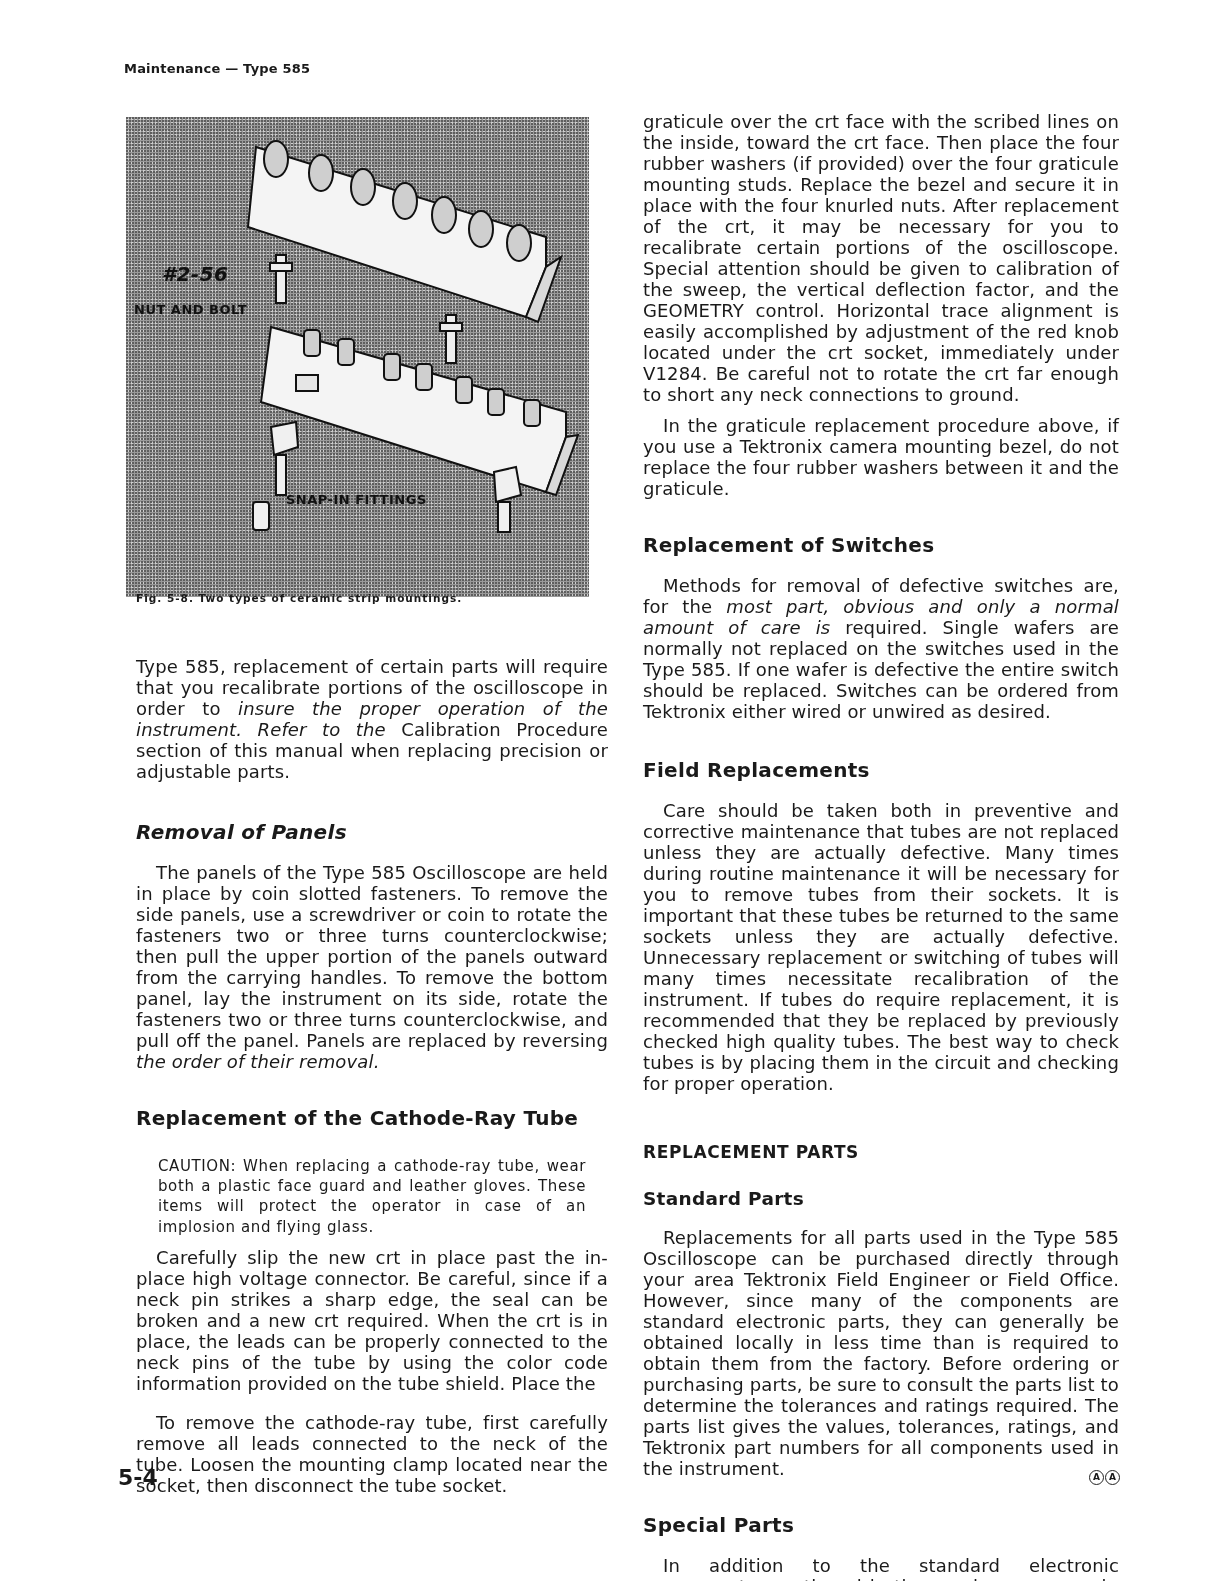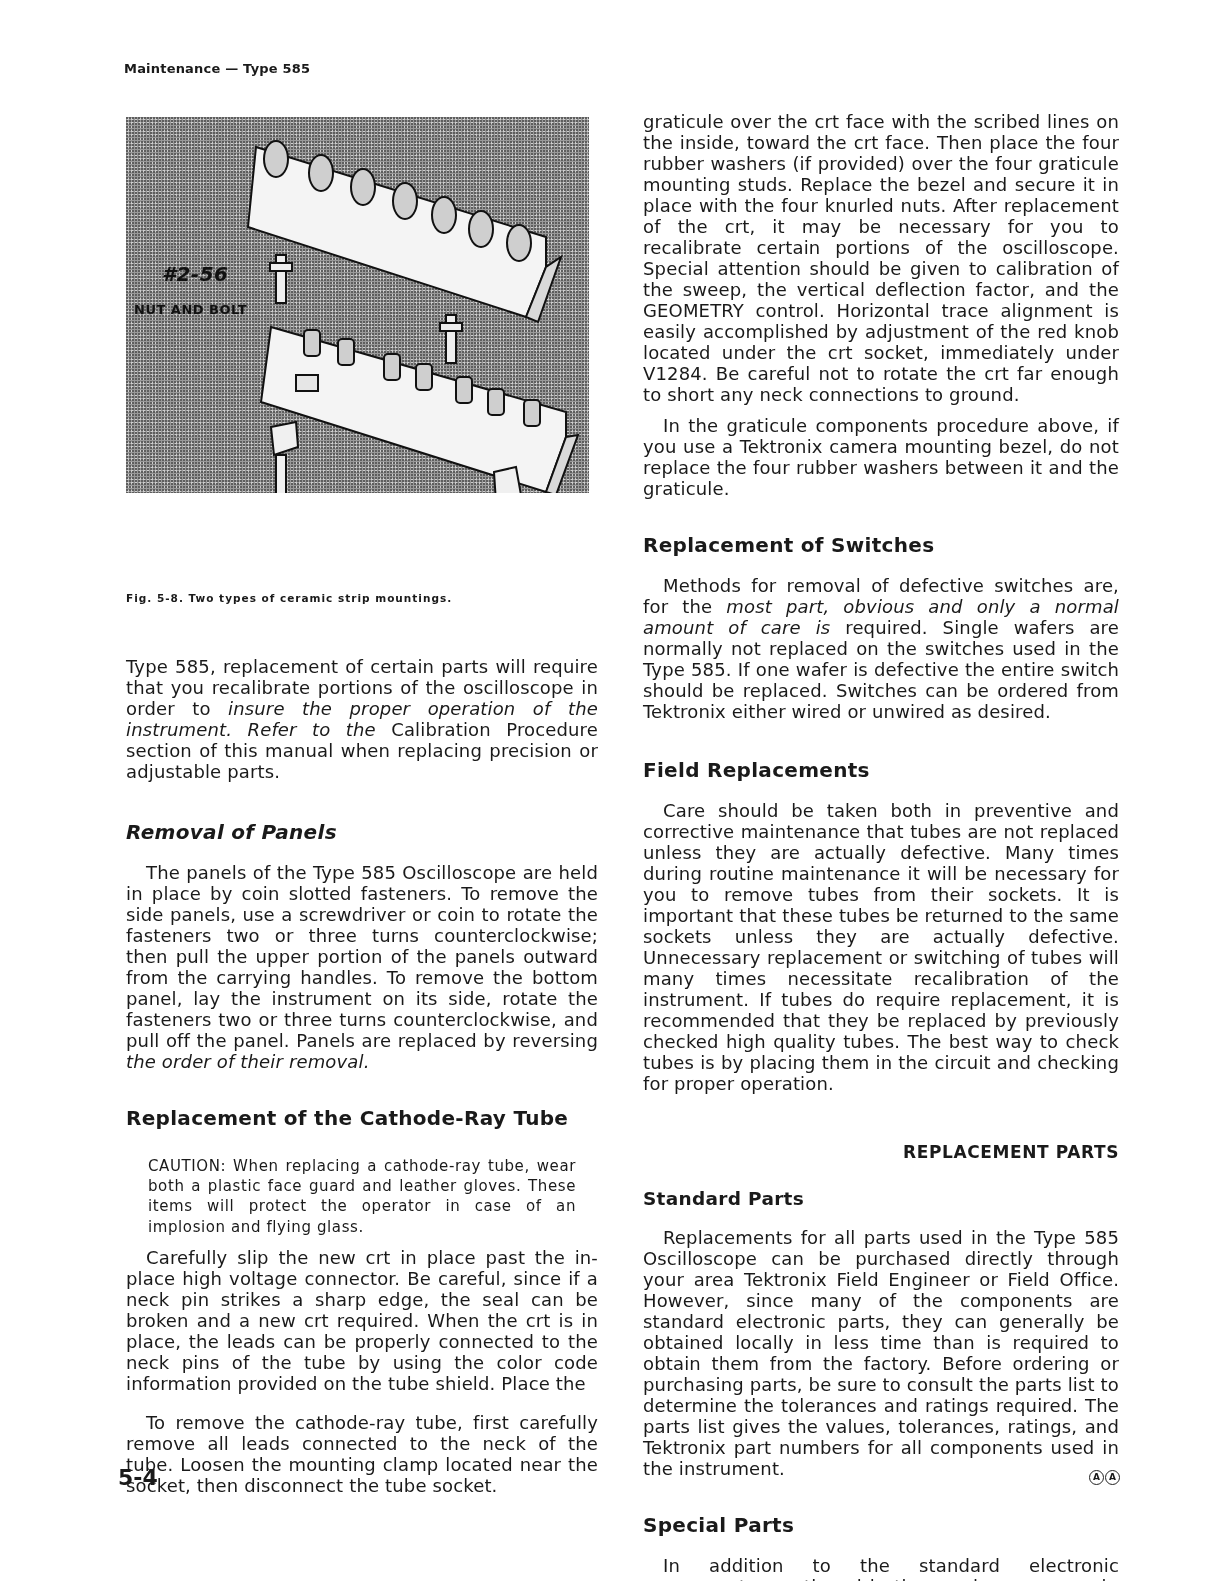--- a/index.html
+++ b/index.html
@@ -6,44 +6,44 @@
     body {
       width: 1223px; height: 1581px; position: relative; overflow: hidden;
       font-family: "DejaVu Sans", "Liberation Sans", sans-serif;
       color: #1a1a1a;
     }
     .running-head {
       position: absolute; left: 124px; top: 61px;
       font-size: 13px; font-weight: bold; letter-spacing: 0.2px;
     }
     .col { position: absolute; width: 472px; }
-    .col-left { left: 126px; }
+    .col-left { left: 136px; }
     .col-right { left: 643px; width: 476px; }
     p.body {
       margin: 0; font-size: 18px; line-height: 21px;
       text-align: justify; text-indent: 0; letter-spacing: 0.15px;
     }
     p.body.indent { text-indent: 20px; }
     .i { font-style: italic; }
     h2.section {
       margin: 0; font-size: 20px; font-weight: bold; letter-spacing: 0.3px;
     }
     h2.center-head {
-      margin: 0; font-size: 17px; font-weight: bold; text-align: right;
+      margin: 0; font-size: 17px; font-weight: bold; text-align: left;
       letter-spacing: 0.6px;
     }
     .caution {
       font-size: 15px; line-height: 20.2px; letter-spacing: 0.6px;
       text-align: justify; margin: 0;
     }
     .fig-caption {
       font-size: 10.5px; font-weight: bold; letter-spacing: 1px;
     }
     .figure {
-      position: absolute; left: 126px; top: 117px; width: 463px; height: 376px;
+      position: absolute; left: 126px; top: 117px; width: 463px; height: 480px;
       background-color: #9a9a9a;
       background-image:
         radial-gradient(circle at 1px 1px, #5e5e5e 0.8px, transparent 1.2px),
         radial-gradient(circle at 2px 2px, #cfcfcf 0.7px, transparent 1.1px);
       background-size: 3px 3px, 4px 4px;
       overflow: hidden;
     }
     .figure svg { position: absolute; left: 0; top: 0; }
     .fig-label {
       position: absolute; font-weight: bold; color: #111;
@@ -134,21 +134,21 @@
   <h2 class="section" style="margin-top:34px;">Replacement of the Cathode-Ray Tube</h2>
   <div style="margin:26px 22px 0 22px;">
     <p class="caution">CAUTION: When replacing a cathode-ray tube, wear both a plastic face guard and leather gloves. These items will protect the operator in case of an implosion and flying glass.</p>
   </div>
   <p class="body indent" style="margin-top:10px;">Carefully slip the new crt in place past the in-place high voltage connector. Be careful, since if a neck pin strikes a sharp edge, the seal can be broken and a new crt required. When the crt is in place, the leads can be properly connected to the neck pins of the tube by using the color code information provided on the tube shield. Place the</p>
   <p class="body indent" style="margin-top:18px;">To remove the cathode-ray tube, first carefully remove all leads connected to the neck of the tube. Loosen the mounting clamp located near the socket, then disconnect the tube socket.</p>
 </div>
 
 <div class="col col-right" style="top:111px;">
   <p class="body">graticule over the crt face with the scribed lines on the inside, toward the crt face. Then place the four rubber washers (if provided) over the four graticule mounting studs. Replace the bezel and secure it in place with the four knurled nuts. After replacement of the crt, it may be necessary for you to recalibrate certain portions of the oscilloscope. Special attention should be given to calibration of the sweep, the vertical deflection factor, and the GEOMETRY control. Horizontal trace alignment is easily accomplished by adjustment of the red knob located under the crt socket, immediately under V1284. Be careful not to rotate the crt far enough to short any neck connections to ground.</p>
-  <p class="body indent" style="margin-top:10px;">In the graticule components procedure above, if you use a Tektronix camera mounting bezel, do not replace the four rubber washers between it and the graticule.</p>
+  <p class="body indent" style="margin-top:10px;">In the graticule replacement procedure above, if you use a Tektronix camera mounting bezel, do not replace the four rubber washers between it and the graticule.</p>
 
   <h2 class="section" style="margin-top:34px;">Replacement of Switches</h2>
   <p class="body indent" style="margin-top:18px;"><span>Methods for removal of defective switches are, for the </span><span class="i">most part, obvious and only a normal amount of care is</span><span> required. Single wafers are normally not replaced on the switches used in the Type 585. If one wafer is defective the entire switch should be replaced. Switches can be ordered from Tektronix either wired or unwired as desired.</span></p>
 
   <h2 class="section" style="margin-top:36px;">Field Replacements</h2>
   <p class="body indent" style="margin-top:18px;">Care should be taken both in preventive and corrective maintenance that tubes are not replaced unless they are actually defective. Many times during routine maintenance it will be necessary for you to remove tubes from their sockets. It is important that these tubes be returned to the same sockets unless they are actually defective. Unnecessary replacement or switching of tubes will many times necessitate recalibration of the instrument. If tubes do require replacement, it is recommended that they be replaced by previously checked high quality tubes. The best way to check tubes is by placing them in the circuit and checking for proper operation.</p>
 
   <h2 class="center-head" style="margin-top:48px;">REPLACEMENT PARTS</h2>
   <h2 class="section" style="margin-top:26px; font-size:18.5px;">Standard Parts</h2>
   <p class="body indent" style="margin-top:18px;">Replacements for all parts used in the Type 585 Oscilloscope can be purchased directly through your area Tektronix Field Engineer or Field Office. However, since many of the components are standard electronic parts, they can generally be obtained locally in less time than is required to obtain them from the factory. Before ordering or purchasing parts, be sure to consult the parts list to determine the tolerances and ratings required. The parts list gives the values, tolerances, ratings, and Tektronix part numbers for all components used in the instrument.</p>

